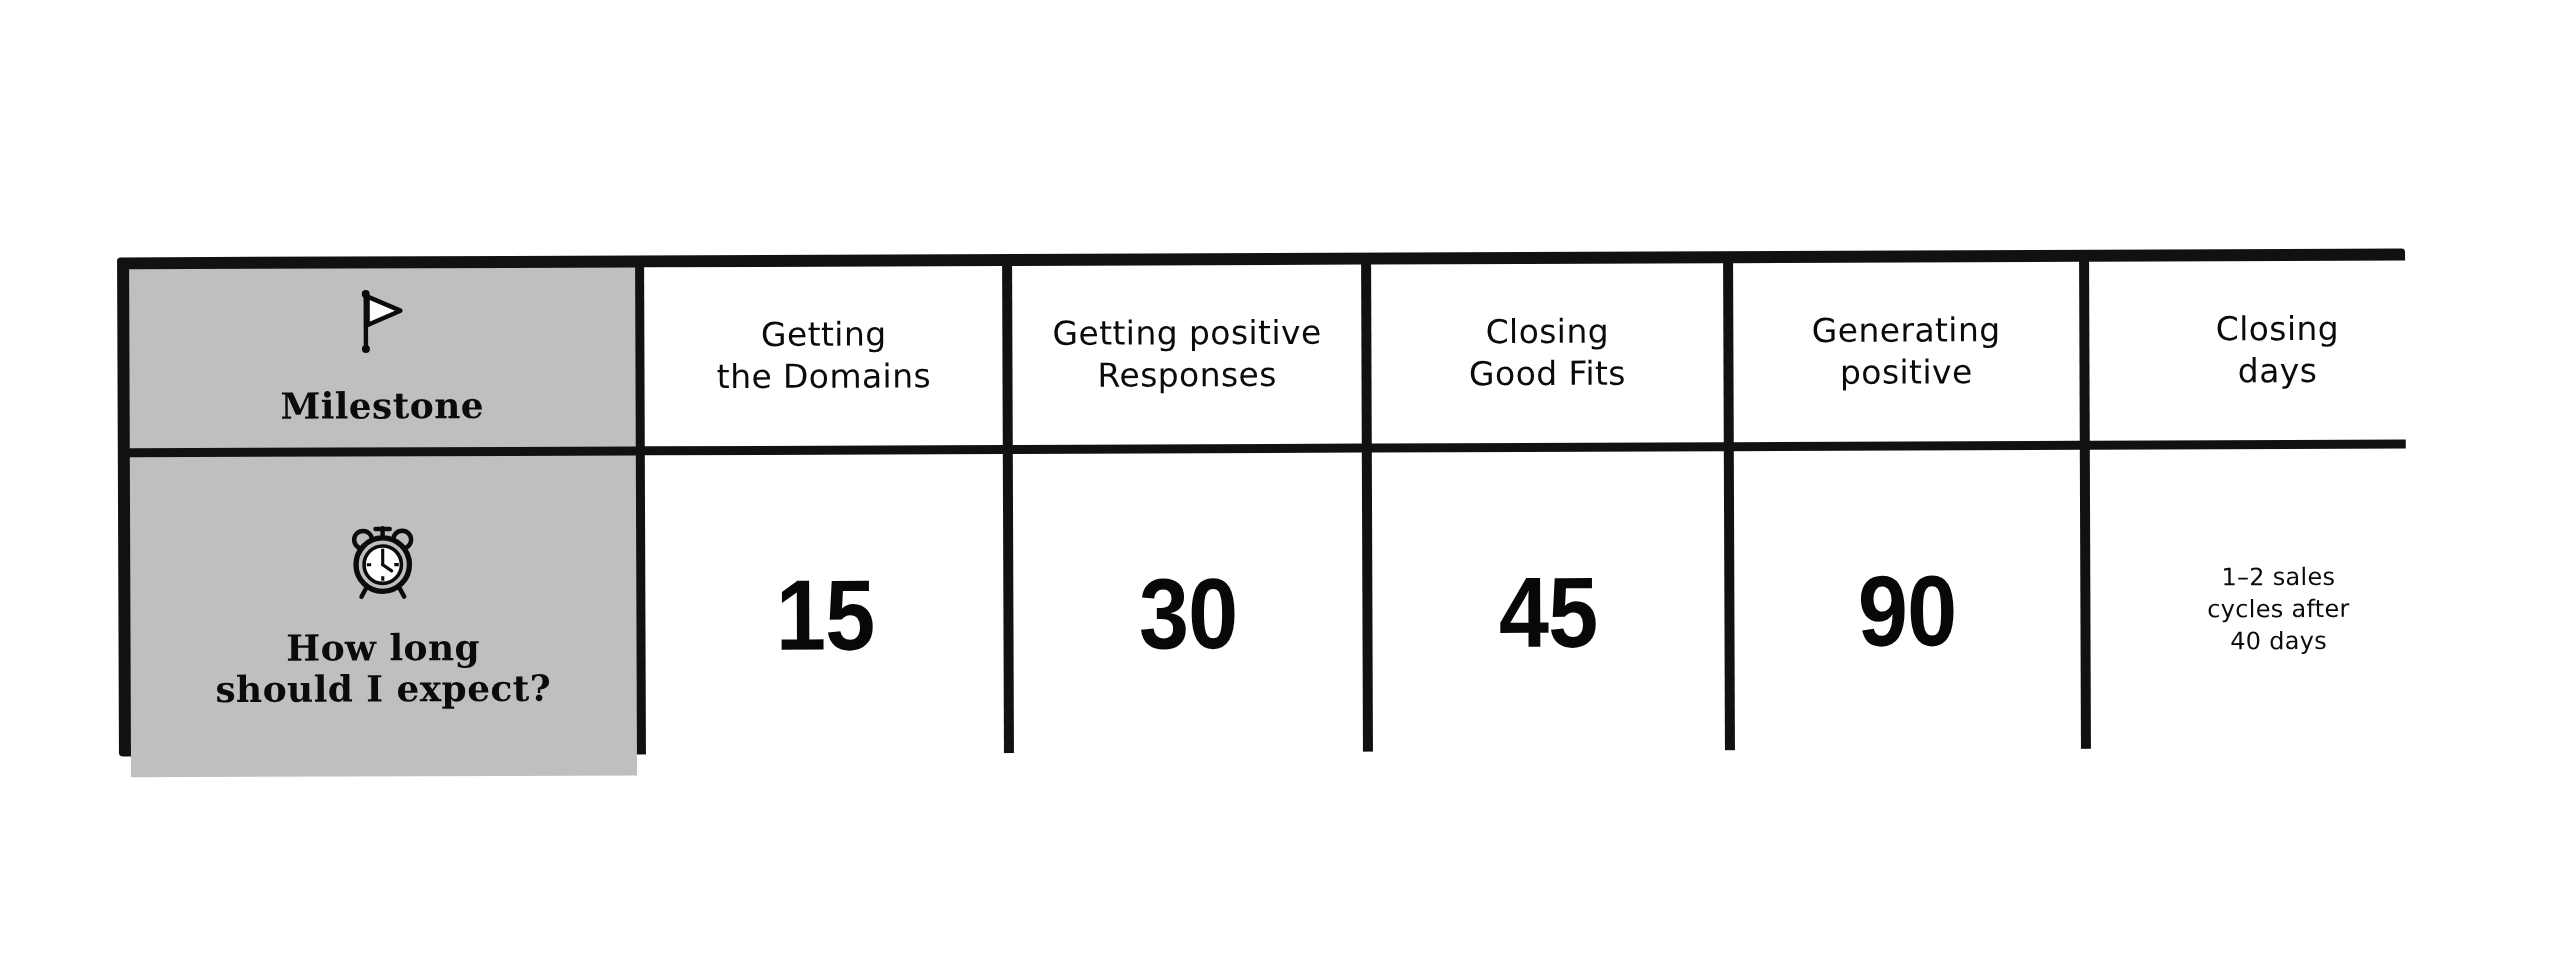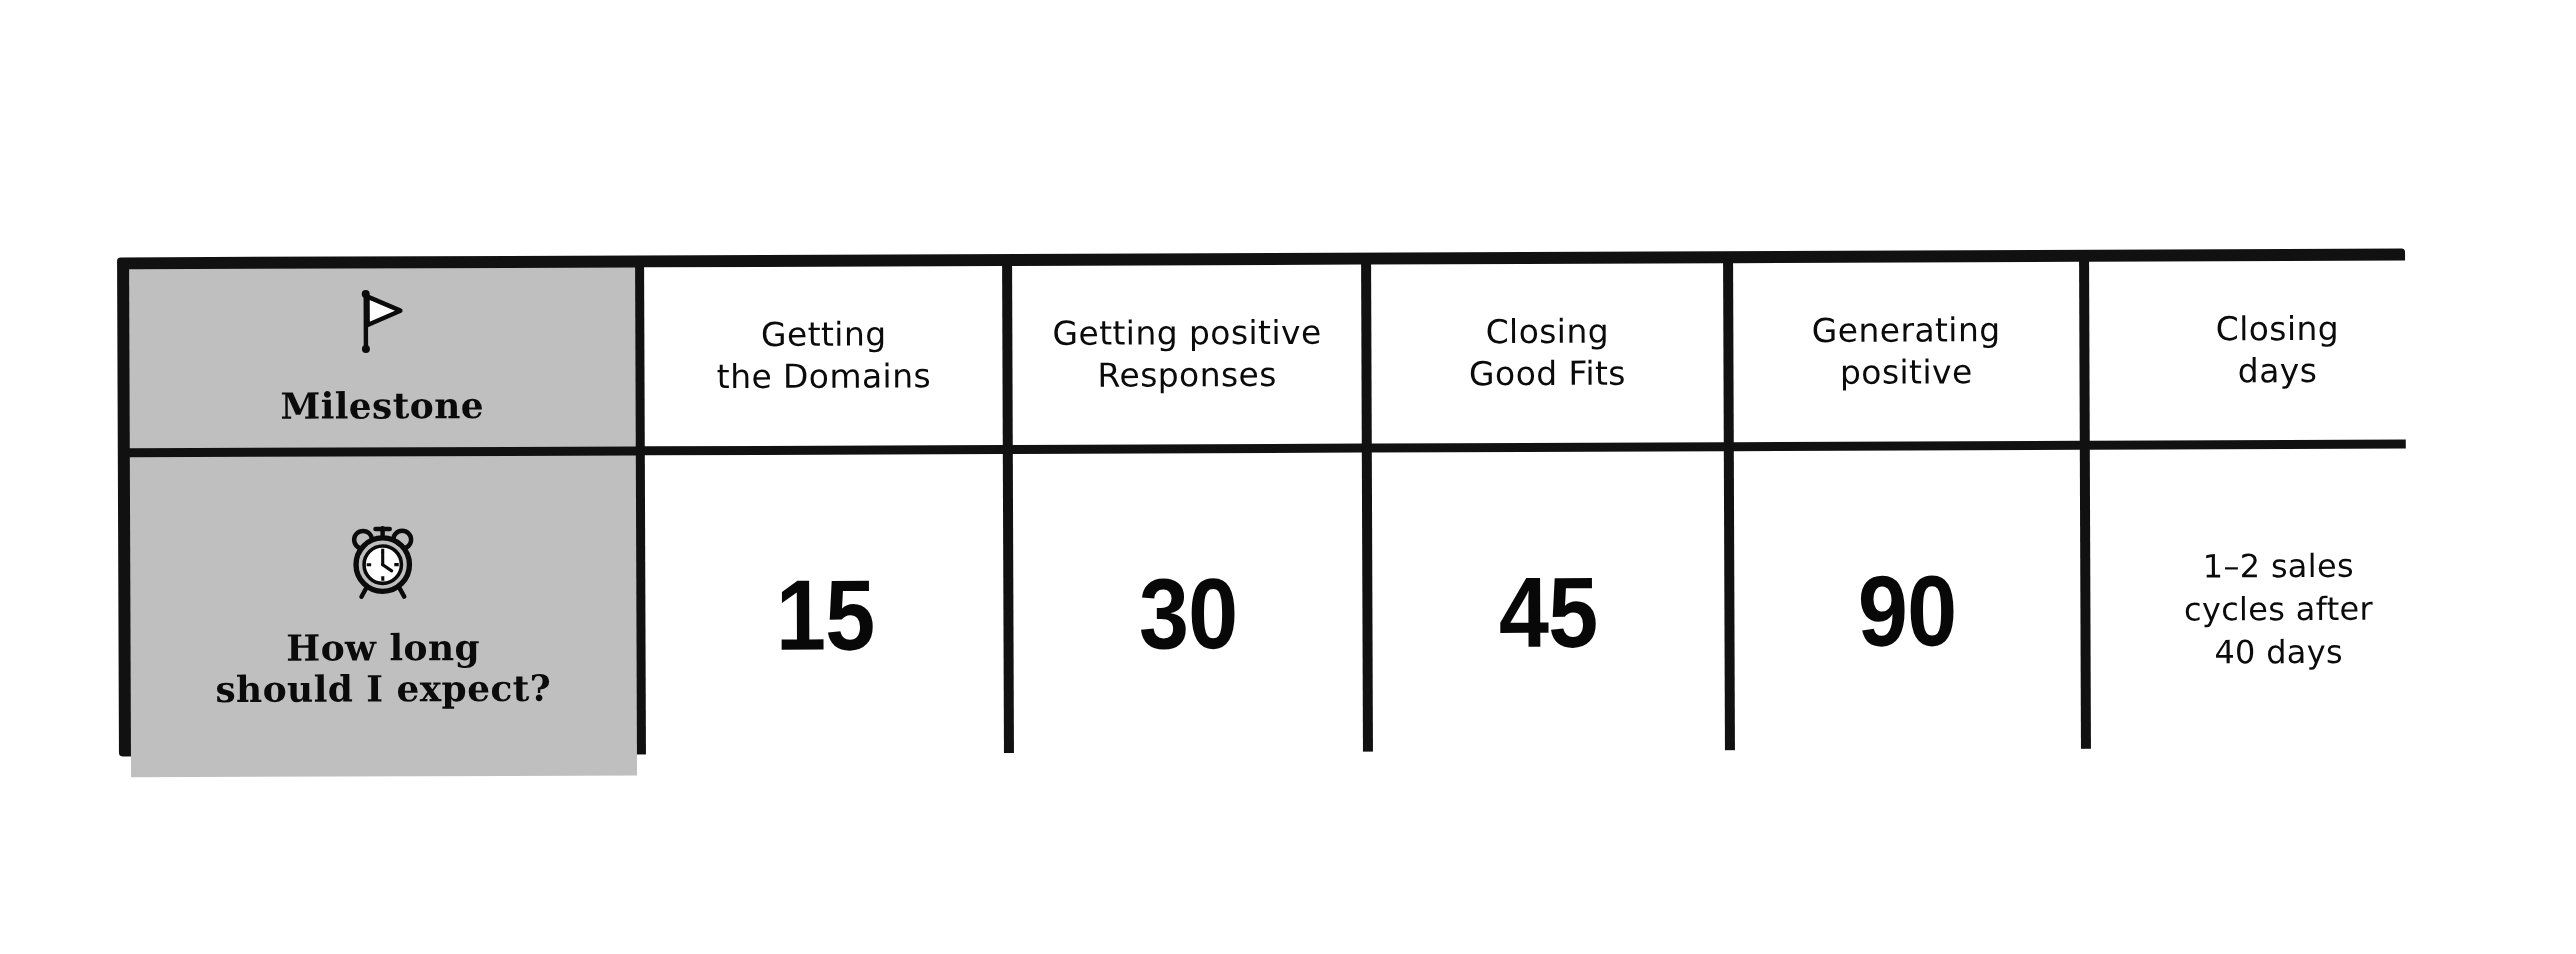--- a/index.html
+++ b/index.html
@@ -72,21 +72,21 @@
     line-height: 1.28;
     font-size: 33px;
     letter-spacing: 0.4px;
   }
 
   .hand-small {
     font-family: "DejaVu Sans", sans-serif;
     font-weight: 400;
     color: #0b0b0b;
     line-height: 1.34;
-    font-size: 32px;
+    font-size: 24px;
     letter-spacing: 0.3px;
   }
 
   
   .bignum {
     font-family: "Liberation Sans", sans-serif;
     font-weight: bold;
     font-size: 100px;
     color: #080808;
     line-height: 1;

